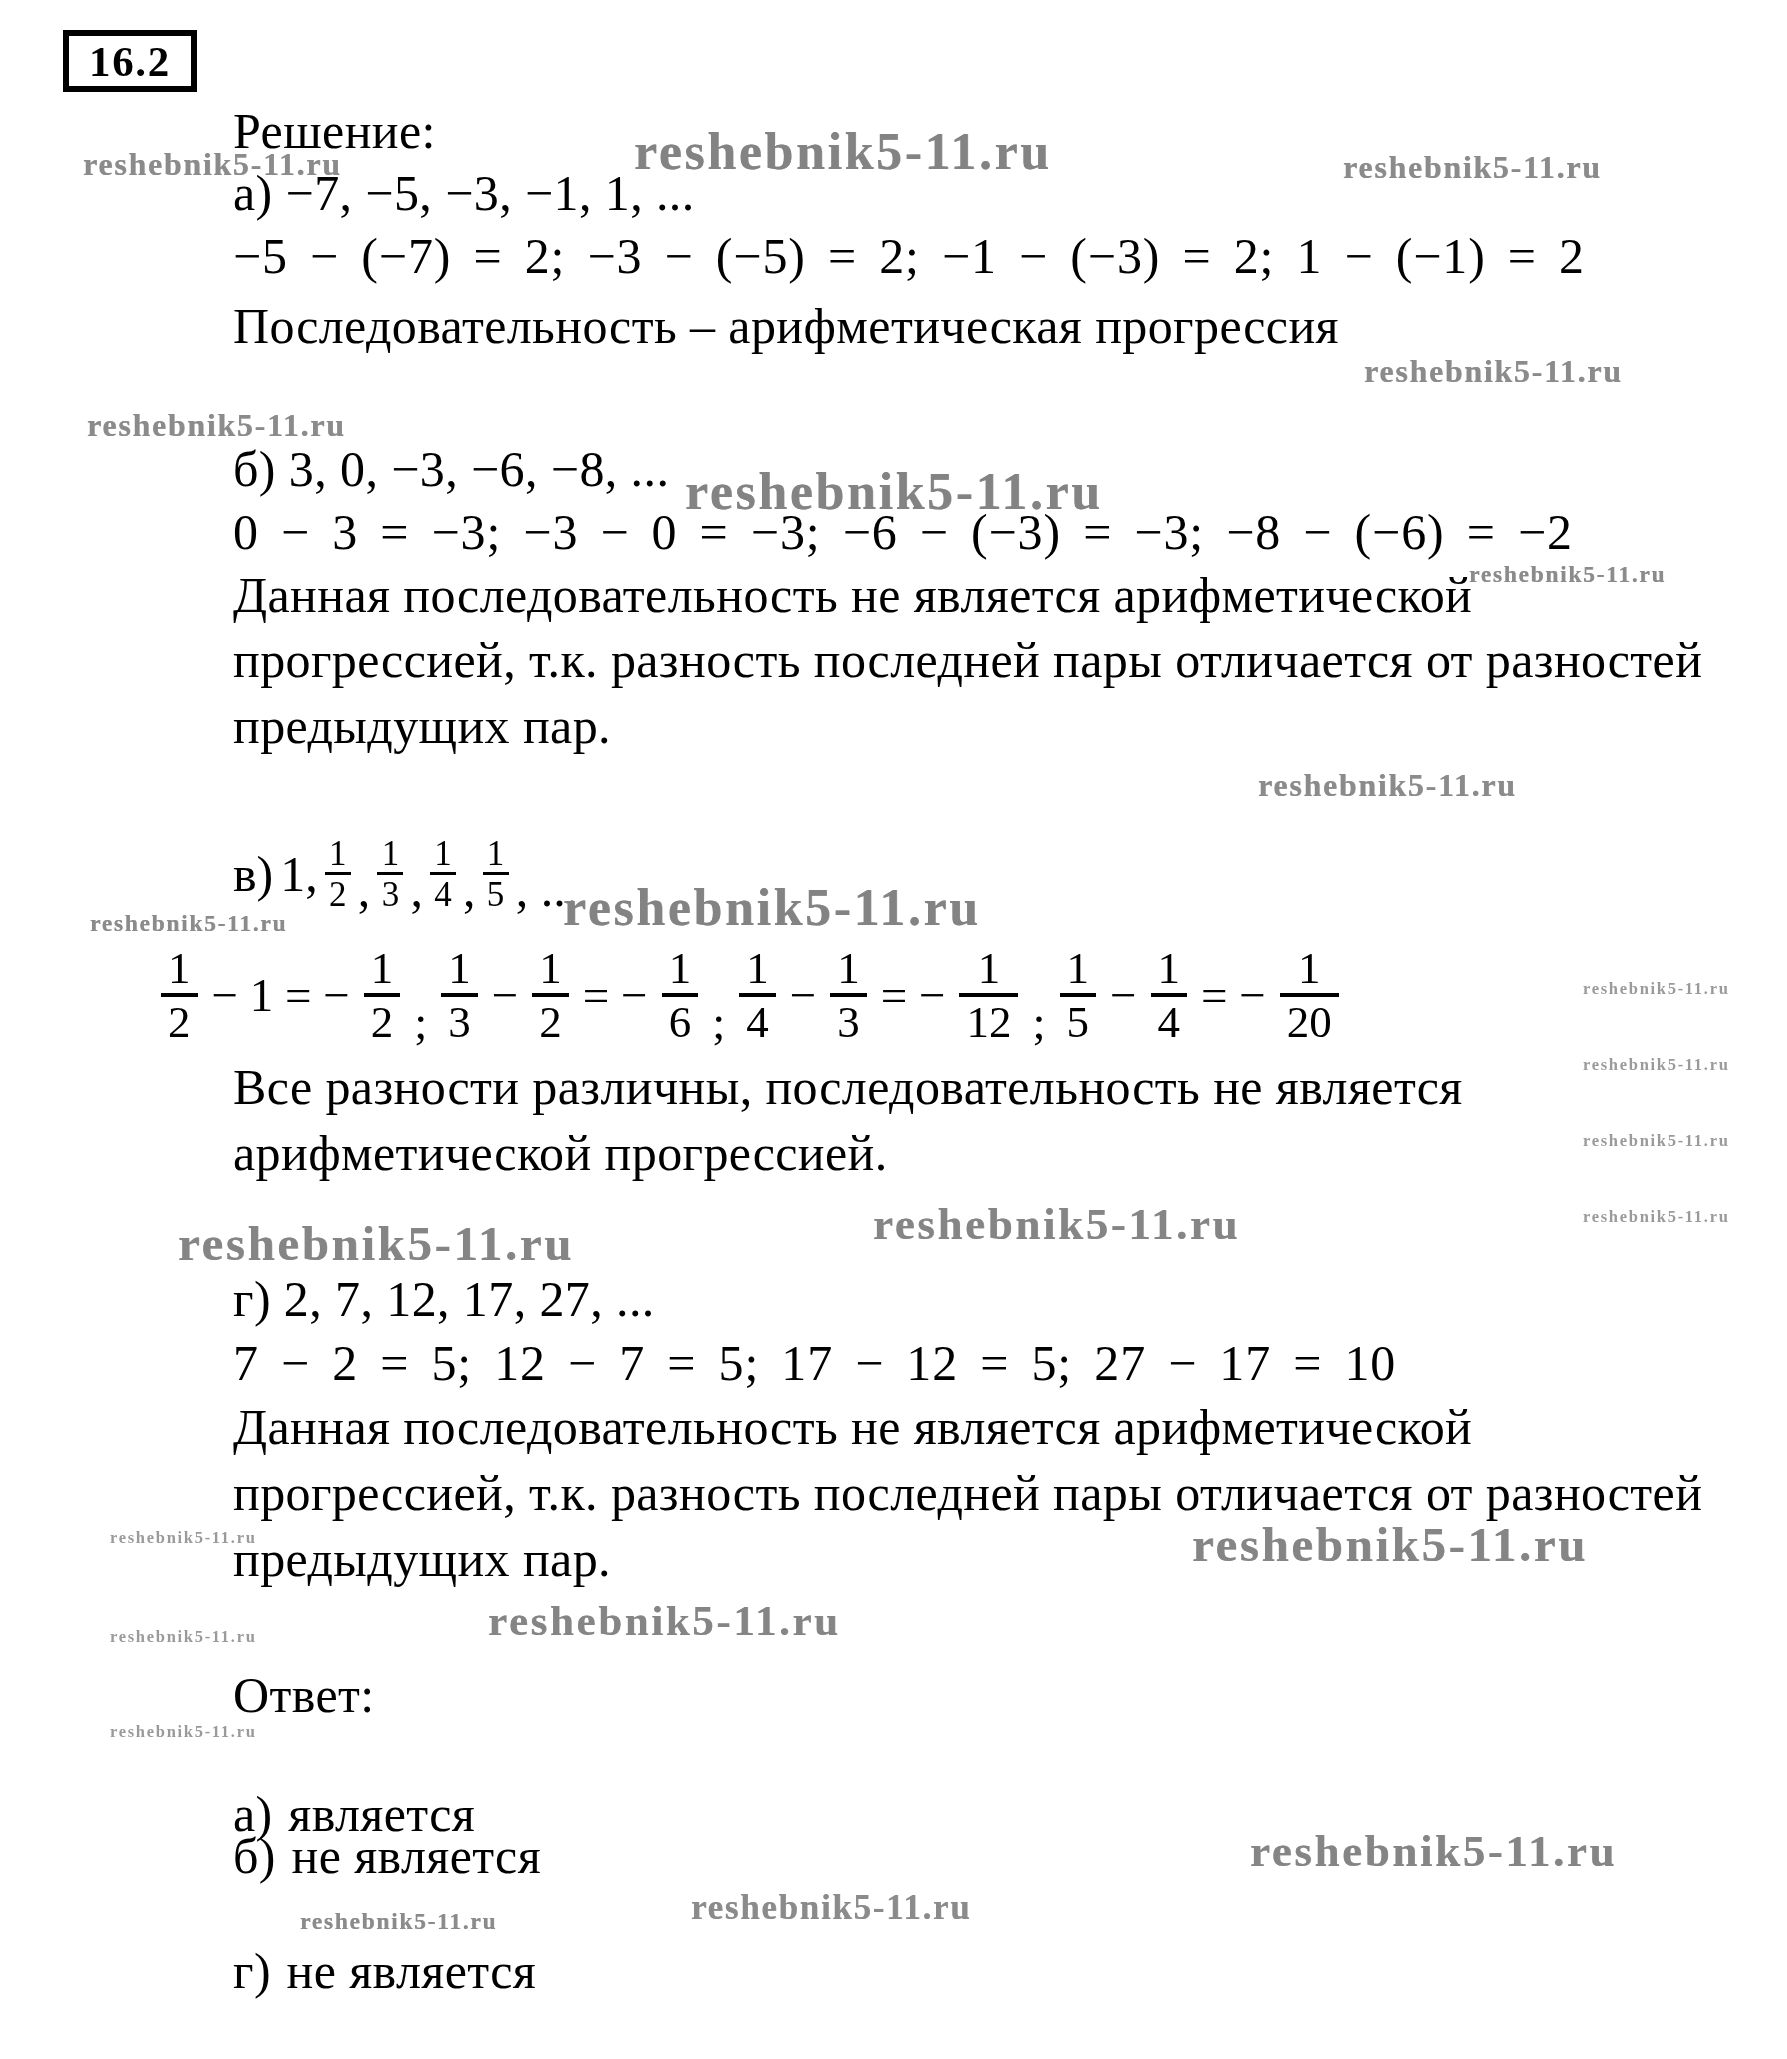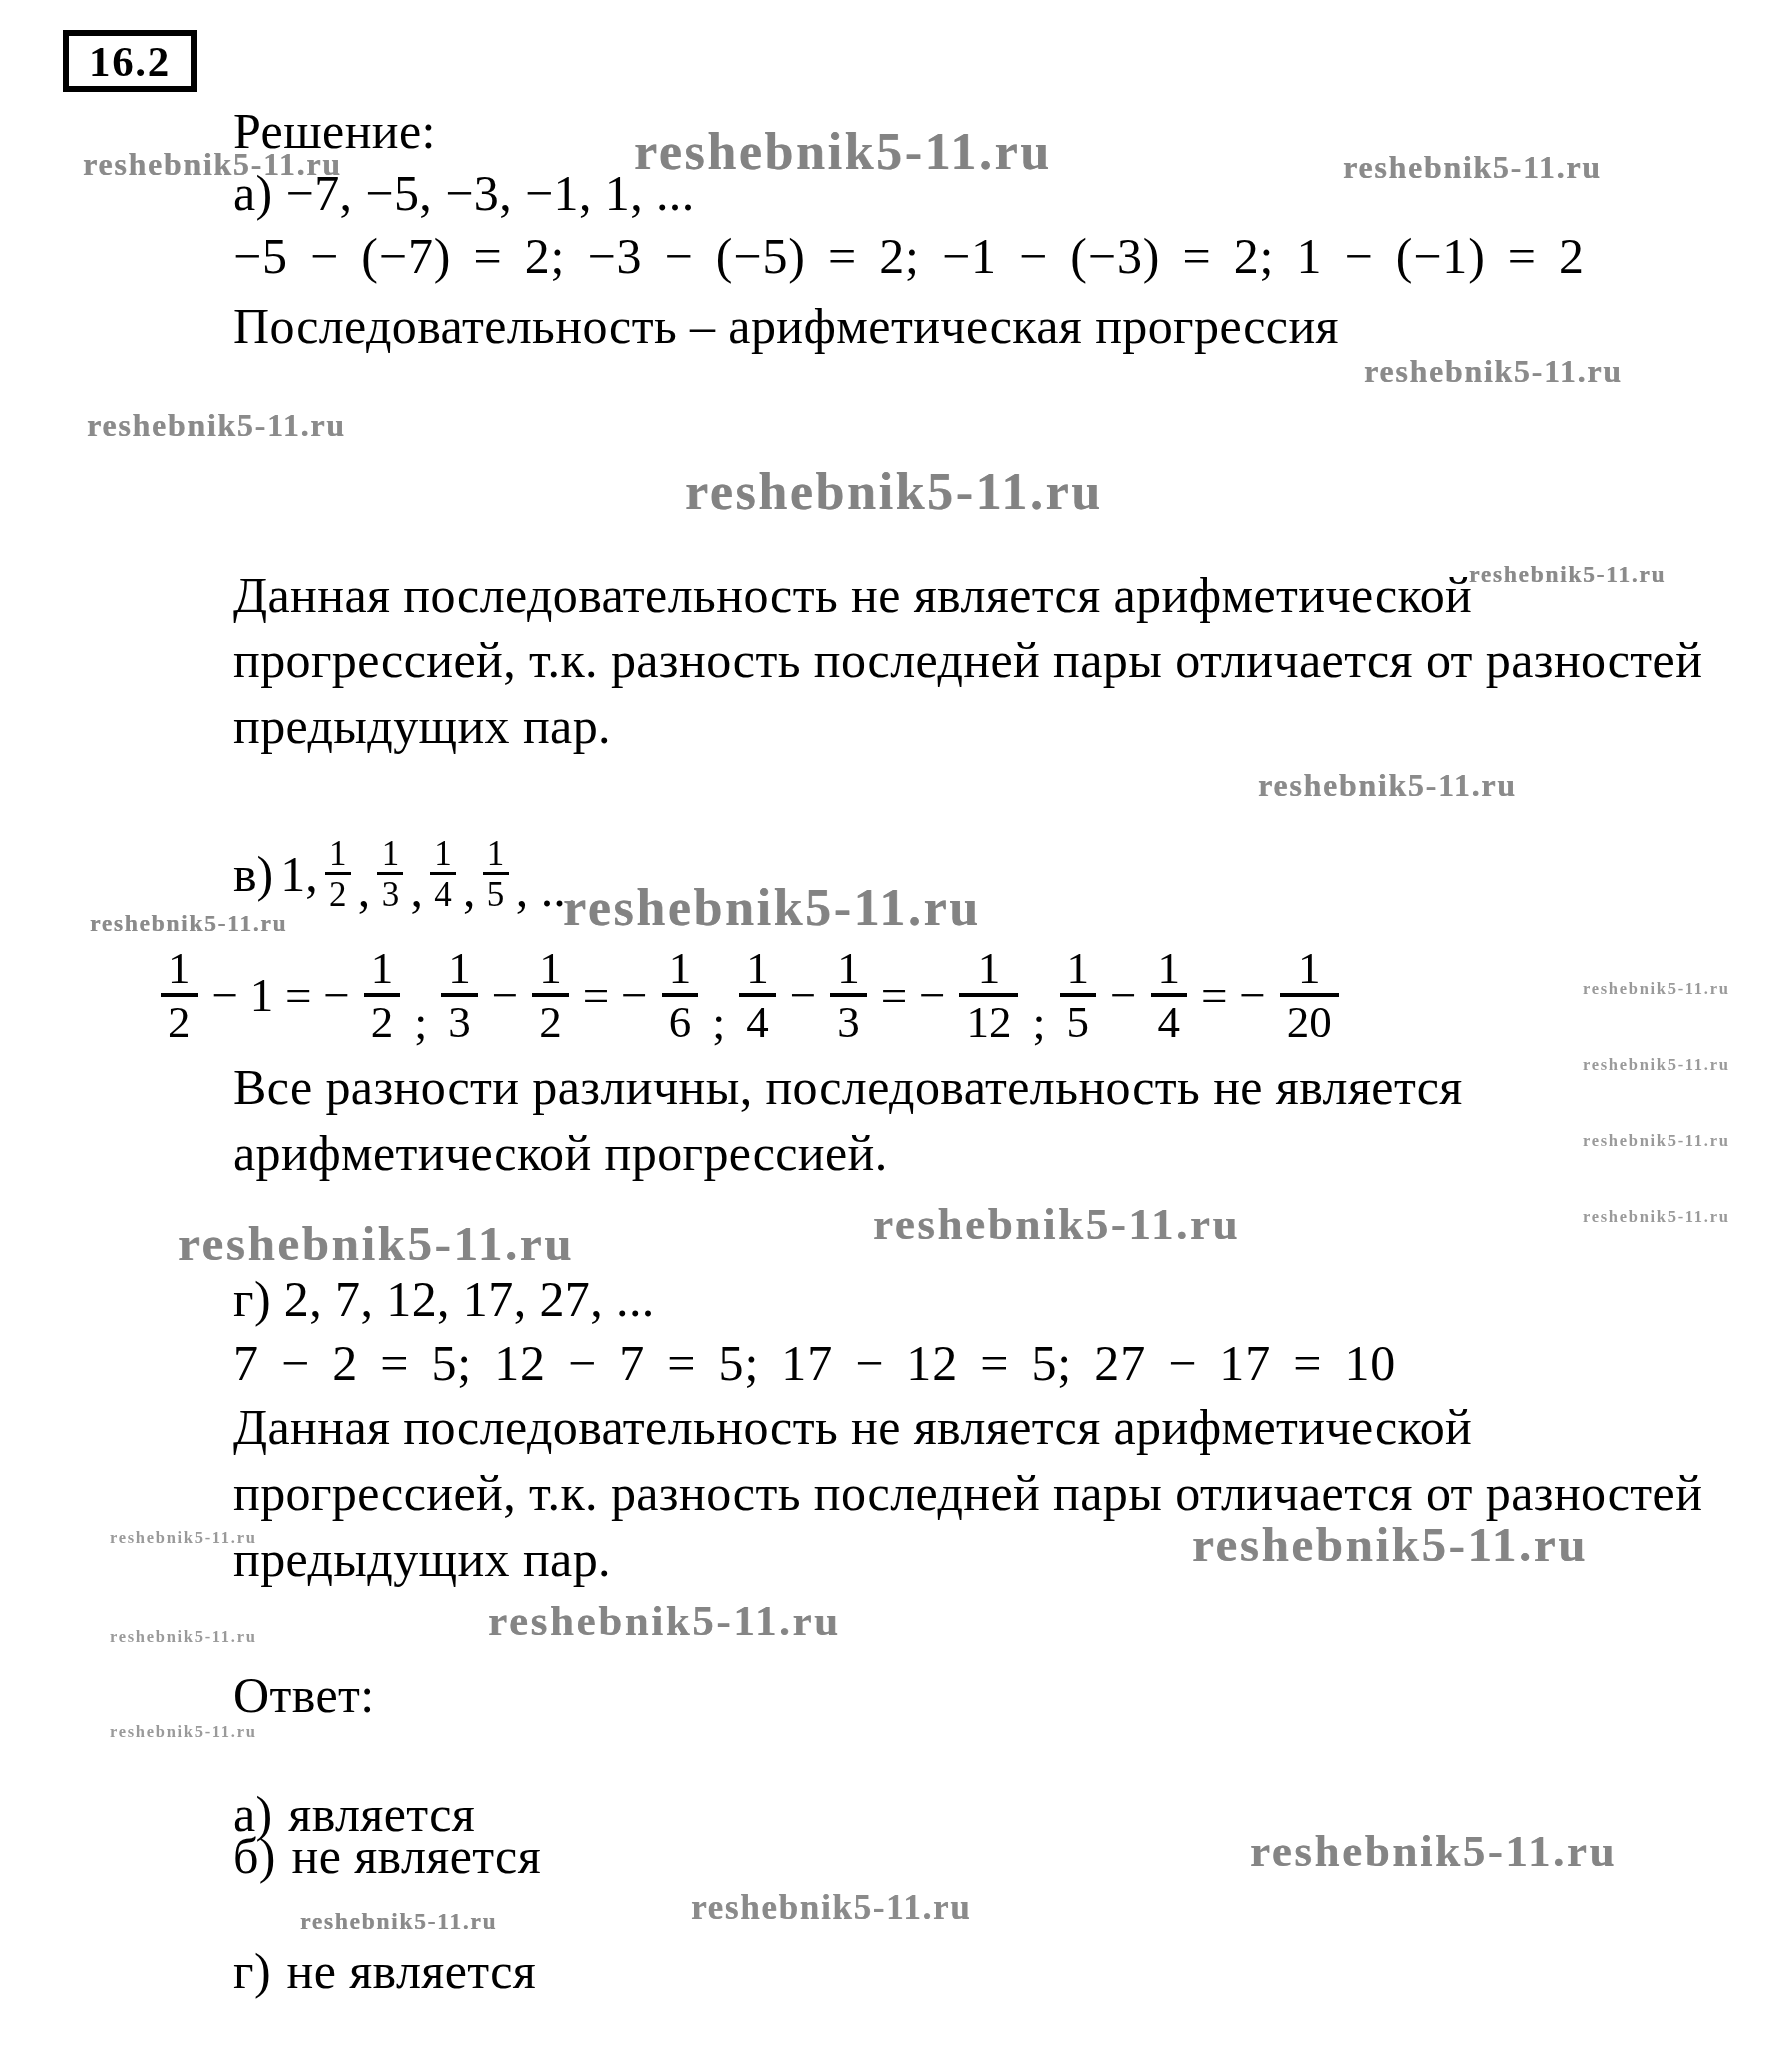--- a/index.html
+++ b/index.html
@@ -124,20 +124,22 @@
 
   <div class="number-box">
     <span>16.2</span>
   </div>
 
   <div class="line l-solution">Решение:</div>
   <div class="line l-a-header">а) −7, −5, −3, −1, 1, ...</div>
   <div class="line l-a-eq eq">−5 − (−7) = 2; −3 − (−5) = 2; −1 − (−3) = 2; 1 − (−1) = 2</div>
   <div class="line l-a-conc">Последовательность – арифметическая прогрессия</div>
 
+  <div class="line l-b-header">б) 3, 0, −3, −6, −8, ...</div>
+  <div class="line l-b-eq eq">0 − 3 = −3; −3 − 0 = −3; −6 − (−3) = −3; −8 − (−6) = −2</div>
   <div class="line l-b-c1">Данная последовательность не является арифметической</div>
   <div class="line l-b-c2">прогрессией, т.к. разность последней пары отличается от разностей</div>
   <div class="line l-b-c3">предыдущих пар.</div>
 
   <div class="v-row">
     <span>в)</span>
     <span>1,</span>
     <span class="frac frac-sm">
       <span class="num">1</span>
       <span class="den">2</span>

